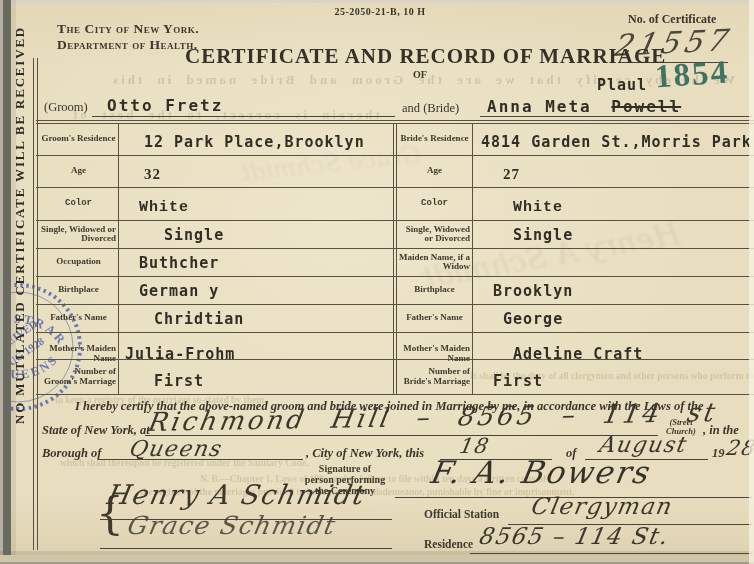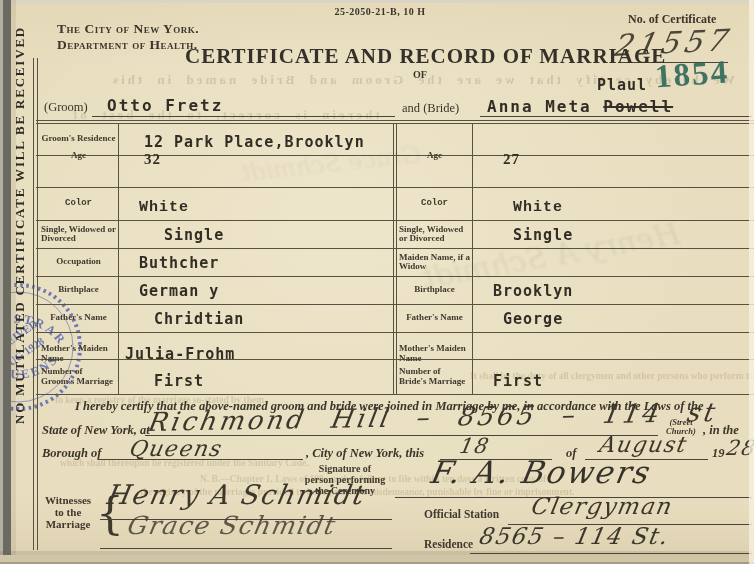--- a/index.html
+++ b/index.html
@@ -25,30 +25,30 @@
   
   .dept{font:700 13.5px "Liberation Serif",serif;font-variant:small-caps;letter-spacing:.5px;color:#3c362c;}
   .formno{font:700 10px "Liberation Serif",serif;letter-spacing:.5px;text-align:center;}
   .state{font:700 14.5px "Liberation Serif",serif;letter-spacing:2.5px;text-align:center;}
   .certlab{font:700 12px "Liberation Serif",serif;}
   .title{font:700 21px "Liberation Serif",serif;letter-spacing:1px;text-align:center;color:#35302a;}
   .of{font:700 10px "Liberation Serif",serif;text-align:center;}
   .plabel{font:400 12.5px "Liberation Serif",serif;}
   .type{font:700 15px "DejaVu Sans Mono",monospace;letter-spacing:1px;color:#322e26;}
   .type-lg{font:700 16px "DejaVu Sans Mono",monospace;letter-spacing:2px;color:#322e26;}
-  .struck{text-decoration:line-through;text-decoration-thickness:2px;}
+  .struck{text-decoration:line-through;text-decoration-thickness:2px;margin-left:8px;}
   
   .cell{position:absolute;box-sizing:border-box;}
-  .lbl{display:flex;align-items:center;justify-content:center;text-align:left;
+  .lbl{display:flex;align-items:center;justify-content:center;text-align:right;
        font:700 9px/9.5px "Liberation Serif",serif;color:#3f392e;padding:1px 2px;white-space:normal;}
   .val{display:flex;align-items:flex-end;font:700 15px/17px "DejaVu Sans Mono",monospace;
        letter-spacing:1px;color:#322e26;padding:0 0 4px 20px;white-space:nowrap;overflow:hidden;}
   .c-ll{left:39px;width:79px;} .c-lv{left:119px;width:274px;}
   .c-rl{left:397px;width:75px;} .c-rv{left:473px;width:281px;}
-  .r0{top:123px;height:32px;} .r1{top:140px;height:32px;font-family:Liberation Serif, serif;} .r2{top:187px;height:33px;font-family:Liberation Mono, monospace;}
+  .r0{top:123px;height:32px;} .r1{top:155px;height:32px;font-family:Liberation Serif, serif;} .r2{top:187px;height:33px;font-family:Liberation Mono, monospace;}
   .r3{top:220px;height:28px;} .r4{top:248px;height:28px;} .r5{top:276px;height:28px;}
   .r6{top:304px;height:28px;} .r7{top:340px;height:27px;} .r8{top:359px;height:35px;}
   .p6{padding-left:6px;} .p8{padding-left:8px;} .p25{padding-left:25px;}
   .p30{padding-left:30px;} .p35{padding-left:35px;} .p40{padding-left:40px;} .p45{padding-left:45px;}
   
   .cert{font:700 12.5px "Liberation Serif",serif;font-style:italic;color:#3b352a;}
   .stch{font:700 8.5px/8.5px "Liberation Serif",serif;font-style:italic;text-align:center;white-space:normal;width:42px;}
   
   .hand{position:absolute;font-family:"DejaVu Serif",serif;font-style:italic;color:#3c372d;
         transform:skewX(-12deg);letter-spacing:1.5px;white-space:nowrap;}
@@ -139,20 +139,22 @@
   <div class="hl" style="top:332px;"></div>
   <div class="hl" style="top:359px;"></div>
   <div class="hl" style="top:394px;"></div>
   <div class="vl" style="left:118px;top:123px;height:271px;"></div>
   <div class="vl" style="left:393px;top:123px;height:271px;"></div>
   <div class="vl" style="left:396px;top:123px;height:271px;"></div>
   <div class="vl" style="left:472px;top:123px;height:271px;"></div>
 
   <div class="cell lbl c-ll r0">Groom's Residence</div>
   <div class="cell val c-lv r0 p25">12 Park Place,Brooklyn</div>
+  <div class="cell lbl c-rl r0">Bride's Residence</div>
+  <div class="cell val c-rv r0 p8">4814 Garden St.,Morris Park</div>
 
   <div class="cell lbl c-ll r1">Age</div>
   <div class="cell val c-lv r1 p25">32</div>
   <div class="cell lbl c-rl r1">Age</div>
   <div class="cell val c-rv r1 p30">27</div>
 
   <div class="cell lbl c-ll r2">Color</div>
   <div class="cell val c-lv r2">White</div>
   <div class="cell lbl c-rl r2">Color</div>
   <div class="cell val c-rv r2 p40">White</div>
@@ -173,20 +175,21 @@
   <div class="cell val c-rv r5">Brooklyn</div>
 
   <div class="cell lbl c-ll r6">Father's Name</div>
   <div class="cell val c-lv r6 p35">Chridtian</div>
   <div class="cell lbl c-rl r6">Father's Name</div>
   <div class="cell val c-rv r6 p30">George</div>
 
   <div class="cell lbl c-ll r7">Mother's Maiden Name</div>
   <div class="cell val c-lv r7 p6">Julia-Frohm</div>
   <div class="cell lbl c-rl r7">Mother's Maiden Name</div>
+  <div class="cell val c-rv r7 p40">Adeline Craft</div>
 
   <div class="cell lbl c-ll r8">Number of Groom's Marriage</div>
   <div class="cell val c-lv r8 p35">First</div>
   <div class="cell lbl c-rl r8">Number of Bride's Marriage</div>
   <div class="cell val c-rv r8">First</div>
 
   <div class="abs cert" style="left:75px;top:399px;">I hereby certify that the above-named groom and bride were joined in Marriage by me, in accordance with the Laws of the</div>
   <div class="abs cert" style="left:42px;top:423px;">State of New York, at</div>
   <div class="hand" style="left:150px;top:402px;font-size:26px;letter-spacing:3px;word-spacing:14px;transform:skewX(-12deg) rotate(-1deg);">Richmond Hill  –  8565 – 114 st</div>
   <div class="ul" style="top:435px;left:145px;width:513px;"></div>
@@ -207,21 +210,20 @@
   <div class="abs siglab" style="left:296px;top:463px;"><span>Signature of</span><br><span>person performing</span><br><span>the Ceremony</span></div>
   <div class="hand sig" style="left:432px;top:454px;">F. A. Bowers</div>
   <div class="ul" style="top:497px;left:395px;width:357px;"></div>
   <div class="abs flab" style="left:424px;top:508px;">Official Station</div>
   <div class="hand" style="left:532px;top:493px;font-size:23px;">Clergyman</div>
   <div class="ul" style="top:524px;left:508px;width:244px;"></div>
   <div class="abs flab" style="left:424px;top:538px;">Residence</div>
   <div class="hand" style="left:480px;top:523px;font-size:23px;">8565 – 114 St.</div>
   <div class="ul" style="top:553px;left:470px;width:282px;"></div>
 
-  <div class="abs witlab" style="left:38px;top:494px;"><span>Witnesses</span><br><span>to the</span><br><span>Marriage</span></div>
   <div class="abs brace" style="left:96px;top:488px;">{</div>
   <div class="hand wit" style="left:108px;top:479px;">Henry A Schmidt</div>
   <div class="ul" style="top:519px;left:100px;width:292px;"></div>
   <div class="hand wit wit2" style="left:128px;top:511px;">Grace Schmidt</div>
   <div class="ul" style="top:548px;left:100px;width:292px;"></div>
 
   <div class="abs edge-top"></div>
   <div class="abs edge-left-light"></div>
   <div class="abs edge-left-dark"></div>
   <div class="abs edge-left-shadow"></div>

